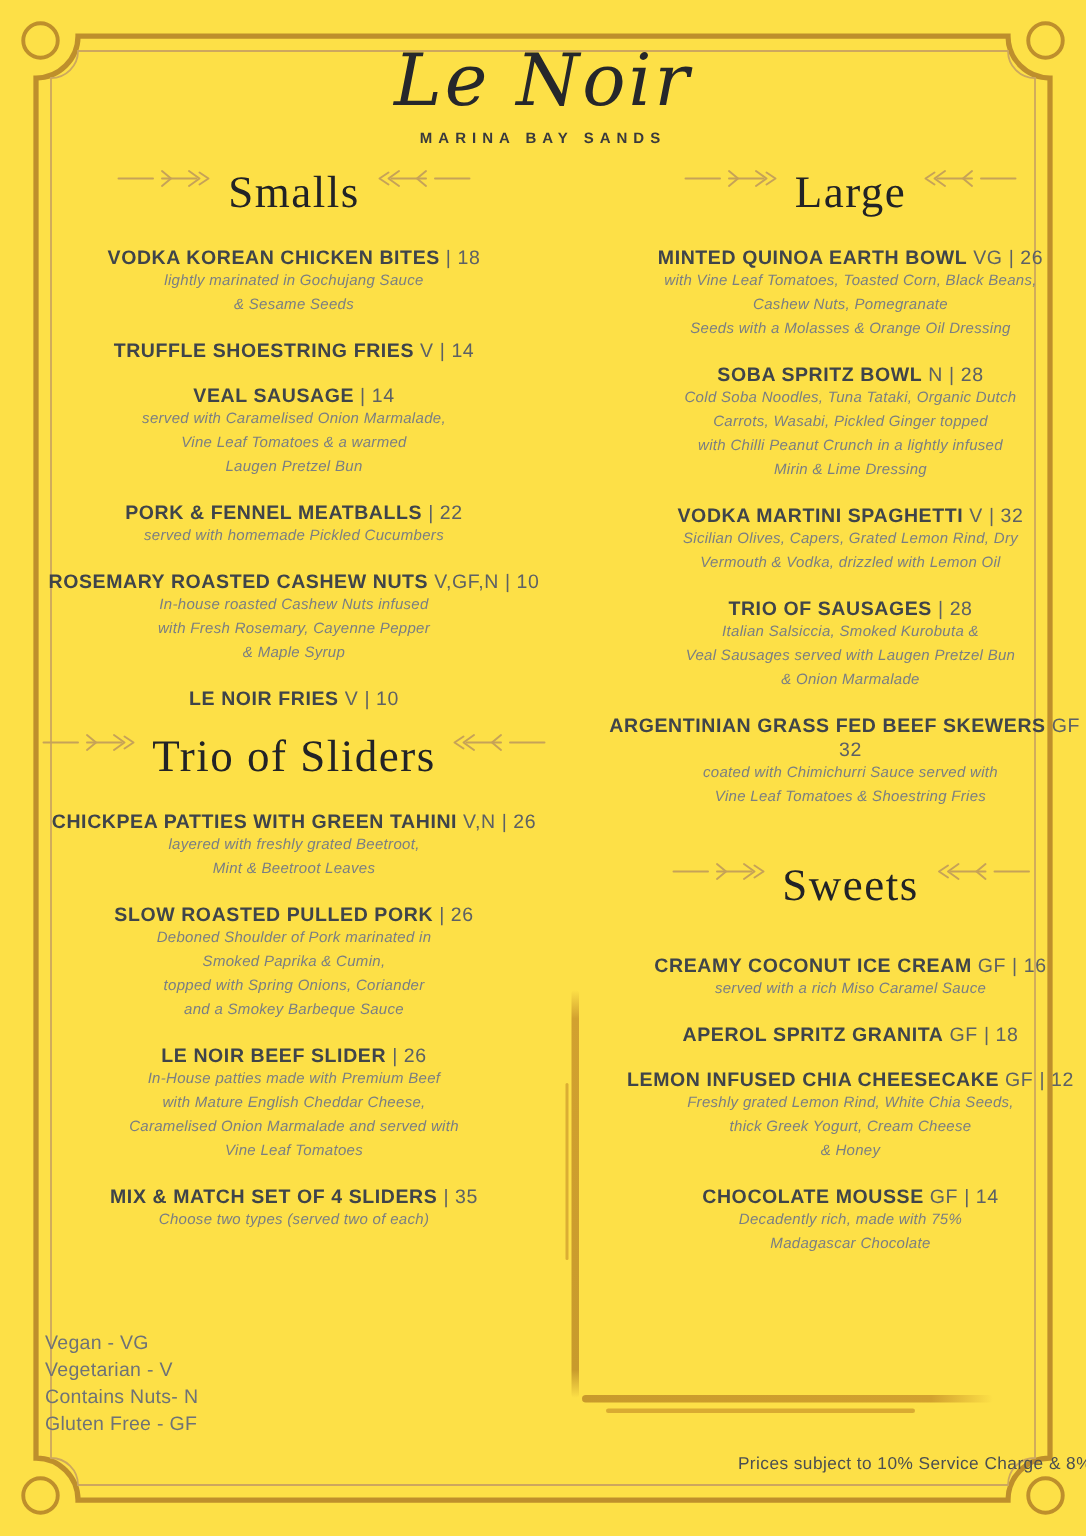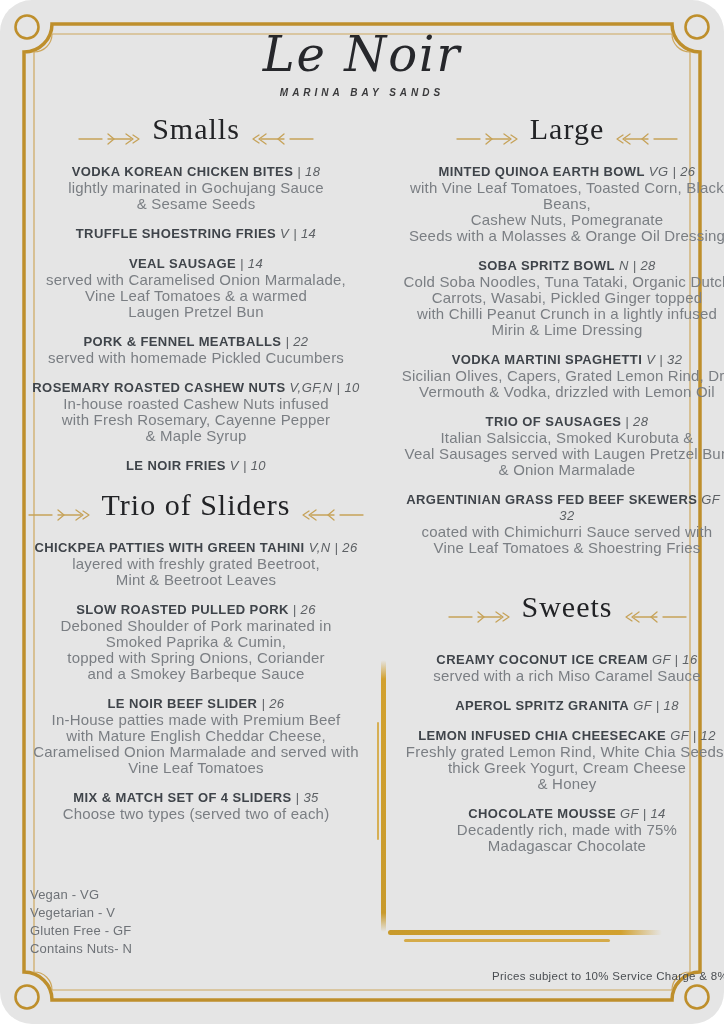--- a/index.html
+++ b/index.html
@@ -1,41 +1,41 @@
 <!DOCTYPE html>
 <html style="--gold: #BE8F2C; --gold-bright: #D2A12F; --ornament: #C6A258; --heading: #26272B; --item: #3F444A; --desc: #7A7E83;"><head>
 <meta charset="utf-8">
 <style>
   html,body{margin:0;padding:0;background:#ffffff;}
-  .page{position:relative;width:724px;height:1024px;margin:0 auto;background:#e5e5e5;overflow:hidden;
-        font-family:"Liberation Sans",sans-serif;border-radius:32px;}
+  .page{position:relative;width:724px;height:1024px;margin:0 auto;background:#fde047;overflow:hidden;
+        font-family:"Liberation Sans",sans-serif;}
   .frame-svg{position:absolute;inset:0;pointer-events:none;}
 
   .brand{position:absolute;top:28px;left:0;width:724px;text-align:center;}
   .brand-name{font-family:"DejaVu Serif",serif;font-style:italic;font-size:48px;color:var(--heading,#26272b);
               letter-spacing:2px;line-height:1.1;}
-  .brand-sub{margin-top:6px;font-size:10px;letter-spacing:4px;color:#3a3a3c;font-weight:bold;font-style:italic;}
+  .brand-sub{margin-top:6px;font-size:10px;letter-spacing:4px;color:#3a3a3c;font-weight:bold;}
 
   .col{position:absolute;top:112px;}
   .col-left{left:30px;width:332px;}
   .col-right{left:372px;width:334px;margin-left:28px;}
 
   .menu-section{text-align:center;}
-  .sec-header{display:flex;align-items:flex-end;justify-content:center;gap:10px;margin-bottom:18px;}
+  .sec-header{display:flex;align-items:flex-start;justify-content:center;gap:10px;margin-bottom:18px;}
   .sec-title{font-family:"Liberation Serif",serif;font-size:30px;color:#222326;letter-spacing:1px;white-space:nowrap;}
   .orn{flex:0 0 auto;}
   .orn-right{transform:scaleX(-1);}
   .sec-trio{}
   .sec-sweets{margin-top:34px;}
   .sec-sweets .sec-header{margin-bottom:28px;}
 
   .item{margin-bottom:14px;}
   .item-title{font-size:13px;line-height:16px;letter-spacing:.4px;color:var(--item,#3f444a);font-weight:bold;}
-  .item-title .tg{font-weight:normal;color:#5d6165;font-style:italic;}
-  .item-desc{font-size:15px;line-height:16px;color:var(--desc,#7a7e83);white-space:pre-line;letter-spacing:.2px;}
+  .item-title .tg{font-weight:normal;color:#5d6165;}
+  .item-desc{font-size:10px;line-height:16px;color:var(--desc,#7a7e83);white-space:pre-line;letter-spacing:.2px;font-style:italic;}
 
   .legend{position:absolute;top:886px;left:30px;width:332px;
           font-size:13px;line-height:17px;color:#6e7277;letter-spacing:.2px;}
   .legend div{margin-bottom:1px;}
 
   .footer{position:absolute;top:970px;left:0;width:724px;text-align:right;
           font-size:11.5px;color:#4a4e52;letter-spacing:.3px;padding-left:32px;}
 
   .brush{position:absolute;background:var(--gold-bright,#d2a12f);border-radius:3px;}
   .brush-v{left:381px;top:660px;width:5px;height:272px;
@@ -281,22 +281,22 @@
     <div class="item-desc">Decadently rich, made with 75%
 Madagascar Chocolate</div>
   </div>
 </div>
   </div>
 </div>
 
   <div class="legend">
     <div>Vegan - VG</div>
     <div>Vegetarian - V</div>
+    <div>Contains Nuts- N</div>
     <div>Gluten Free - GF</div>
-    <div>Contains Nuts- N</div>
   </div>
 
   <div class="brush brush-v"></div>
   <div class="brush brush-v2"></div>
   <div class="brush brush-h1"></div>
   <div class="brush brush-h2"></div>
 
   <div class="footer">Prices subject to 10% Service Charge &amp; 8% GST</div>
 </div>
 

